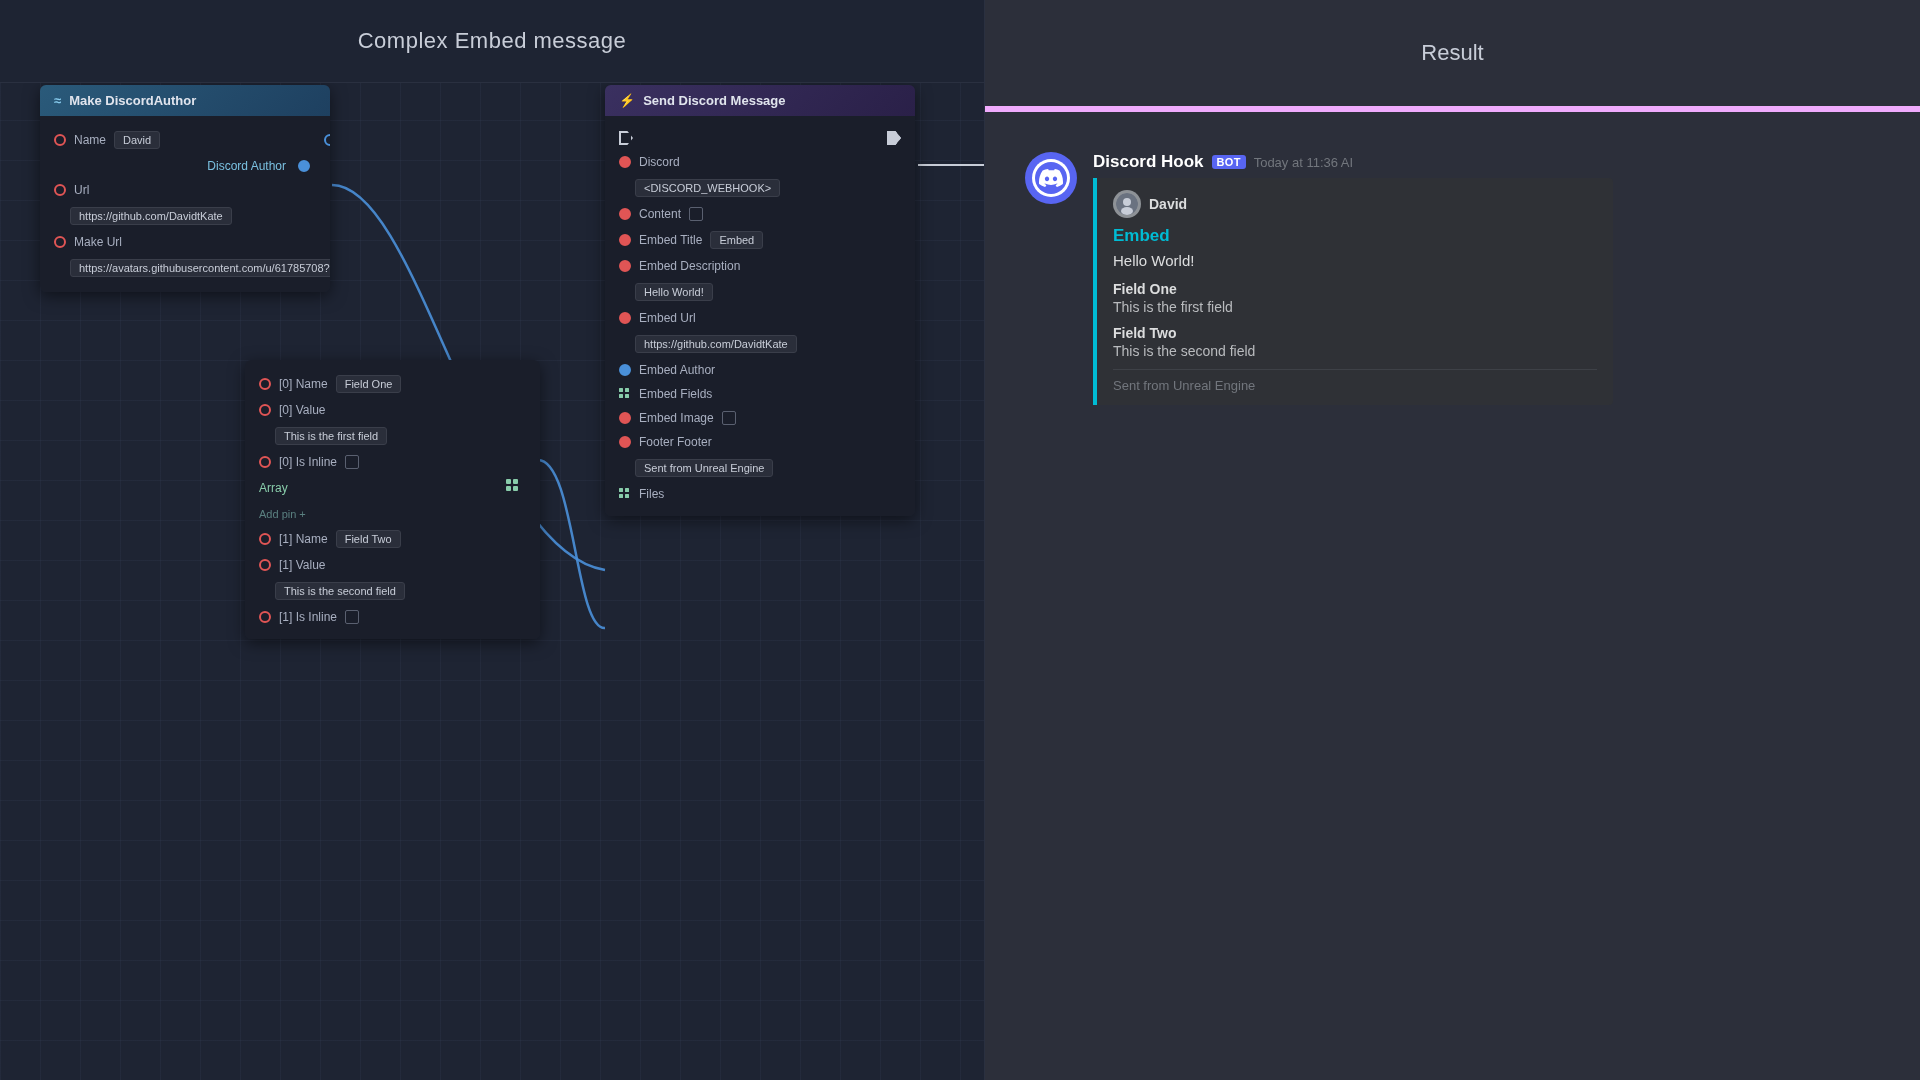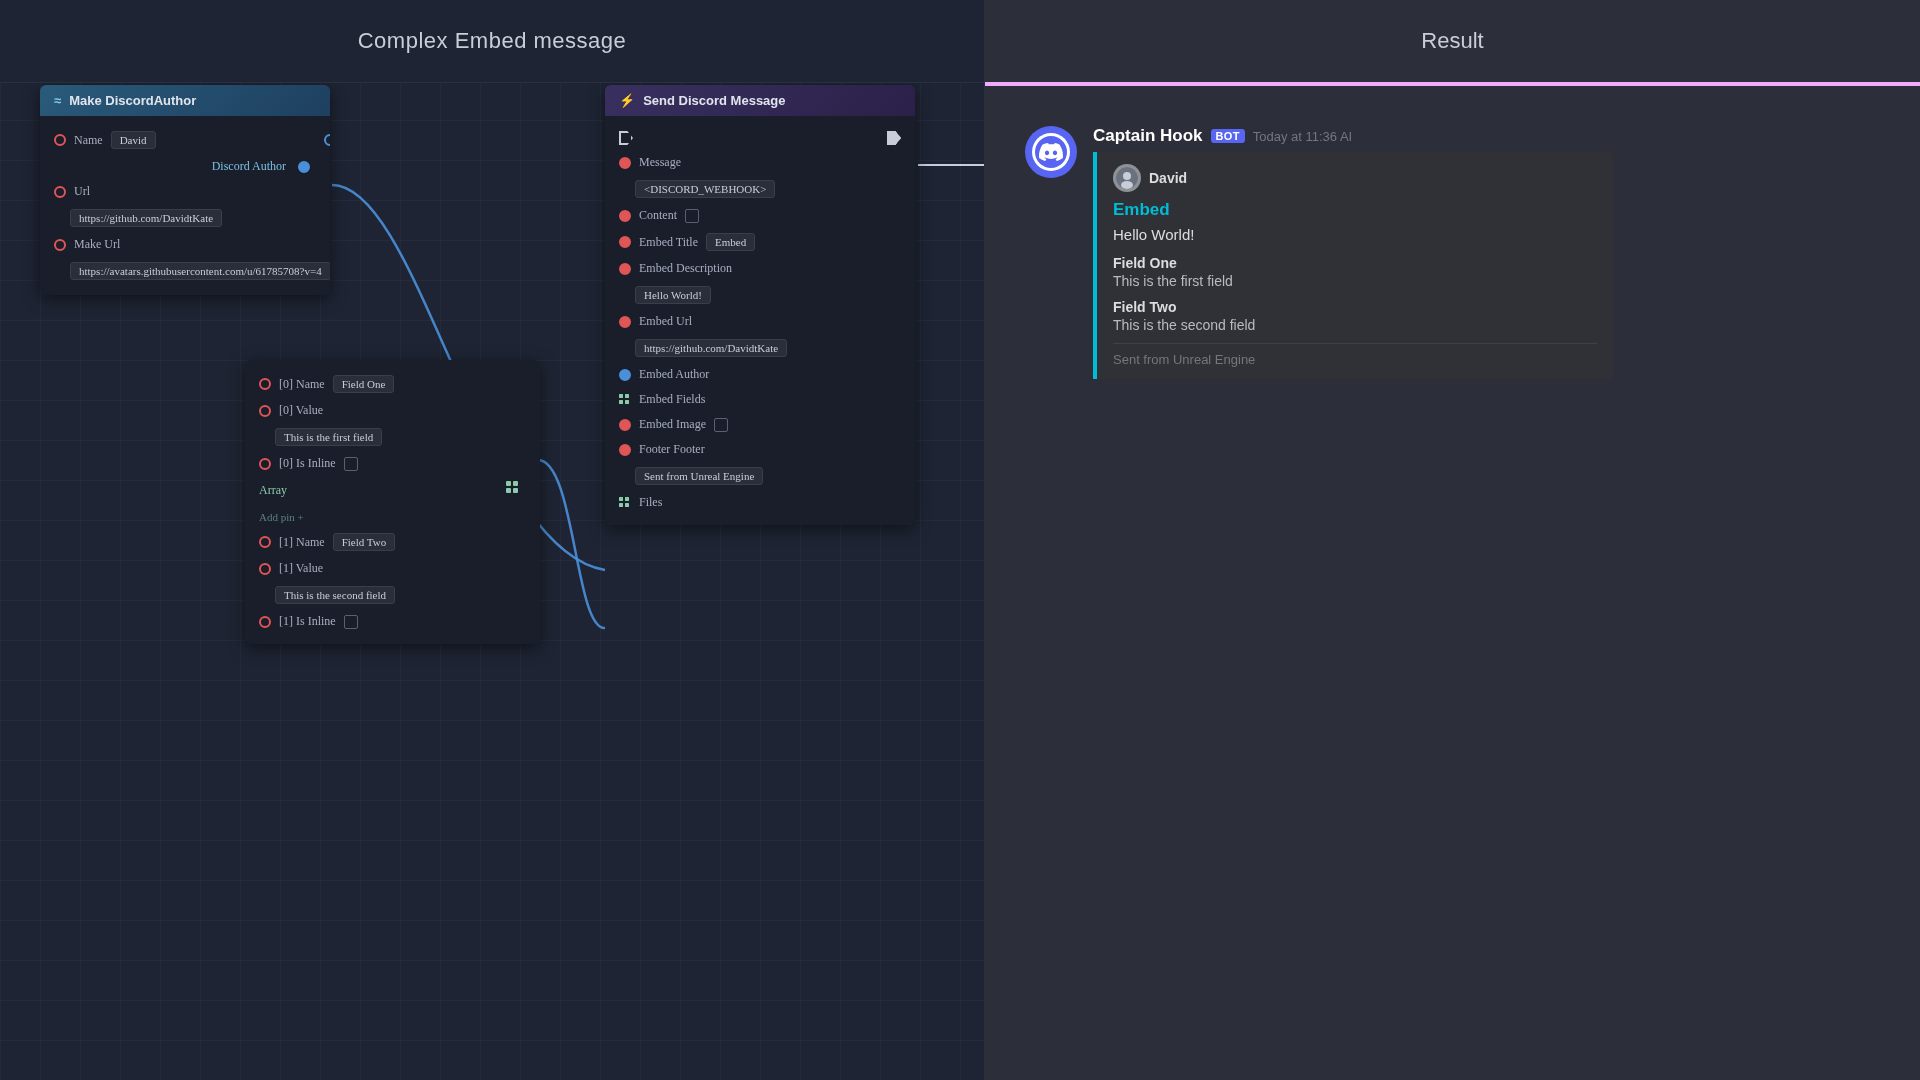--- a/index.html
+++ b/index.html
@@ -48,25 +48,25 @@
     
     .result-panel {
       flex: 1;
       background: #2c2f3a;
       display: flex;
       flex-direction: column;
     }
 
     .result-title {
       text-align: center;
-      padding: 28px;
+      padding: 40px;
       color: #c8cdd8;
       font-size: 22px;
       font-weight: 400;
-      border-bottom: 4px solid #f0abfc;
+      border-bottom: 6px solid #f0abfc;
     }
 
     .result-content {
       padding: 30px 40px;
       flex: 1;
     }
 
     
     .discord-message {
       display: flex;
@@ -247,21 +247,20 @@
     }
 
     .node-row {
       display: flex;
       align-items: center;
       padding: 5px 14px;
       gap: 8px;
       font-size: 12px;
       color: #a8afc0;
       position: relative;
-      font-family: Liberation Serif, serif;
     }
 
     .node-row-right {
       justify-content: flex-end;
     }
 
     .pin {
       width: 12px;
       height: 12px;
       border-radius: 50%;
@@ -504,21 +503,21 @@
         <div class="node-body">
 
           <div class="node-row">
             <div class="exec-pin"></div>
             <div style="flex:1;"></div>
             <div class="exec-pin filled"></div>
           </div>
 
           <div class="node-row">
             <div class="pin pin-red filled"></div>
-            <span class="node-label">Message</span>
+            <span class="node-label">Discord</span>
           </div>
           <div class="node-row" style="padding-left:30px;">
             <span class="field-value">&lt;DISCORD_WEBHOOK&gt;</span>
           </div>
 
           <div class="node-row">
             <div class="pin pin-red filled"></div>
             <span class="node-label">Content</span>
             <div class="checkbox-empty"></div>
           </div>
@@ -607,21 +606,21 @@
 
               <svg width="24" height="18" viewBox="0 0 24 18" fill="white">
                 <path d="M20.317 1.492A19.82 19.82 0 0 0 15.885.06a.074.074 0 0 0-.079.037c-.21.375-.444.864-.608 1.25a18.27 18.27 0 0 0-5.487 0 12.64 12.64 0 0 0-.617-1.25.077.077 0 0 0-.079-.037A19.736 19.736 0 0 0 3.677 1.492a.07.07 0 0 0-.032.027C.533 6.093-.32 10.555.099 14.961a.08.08 0 0 0 .031.055 19.9 19.9 0 0 0 5.993 3.03.078.078 0 0 0 .084-.028c.462-.63.874-1.295 1.226-1.994a.076.076 0 0 0-.041-.106 13.107 13.107 0 0 1-1.872-.892.077.077 0 0 1-.008-.128 10.2 10.2 0 0 0 .372-.292.074.074 0 0 1 .077-.01c3.928 1.793 8.18 1.793 12.062 0a.074.074 0 0 1 .078.01c.12.098.246.198.373.292a.077.077 0 0 1-.006.127 12.299 12.299 0 0 1-1.873.892.077.077 0 0 0-.041.107c.36.698.772 1.362 1.225 1.993a.076.076 0 0 0 .084.028 19.839 19.839 0 0 0 6.002-3.03.077.077 0 0 0 .032-.054c.5-5.177-.838-9.674-3.549-13.66a.061.061 0 0 0-.031-.03zM8.02 12.278c-1.183 0-2.157-1.085-2.157-2.419 0-1.333.956-2.419 2.157-2.419 1.21 0 2.176 1.096 2.157 2.42 0 1.333-.956 2.418-2.157 2.418zm7.975 0c-1.183 0-2.157-1.085-2.157-2.419 0-1.333.955-2.419 2.157-2.419 1.21 0 2.176 1.096 2.157 2.42 0 1.333-.946 2.418-2.157 2.418z"></path>
               </svg>
             </div>
           </div>
         </div>
 
         <div class="discord-body">
           <div class="discord-header">
-            <span class="discord-username">Captain Hook</span>
+            <span class="discord-username">Discord Hook</span>
             <span class="discord-bot-badge">BOT</span>
             <span class="discord-timestamp">Today at 11:36 AI</span>
           </div>
 
           <div class="discord-embed">
 
             <div class="embed-author">
               <div class="embed-author-avatar">
                 <svg width="22" height="22" viewBox="0 0 22 22" style="border-radius:50%;">
                   <circle cx="11" cy="11" r="11" fill="#6a7280"></circle>

